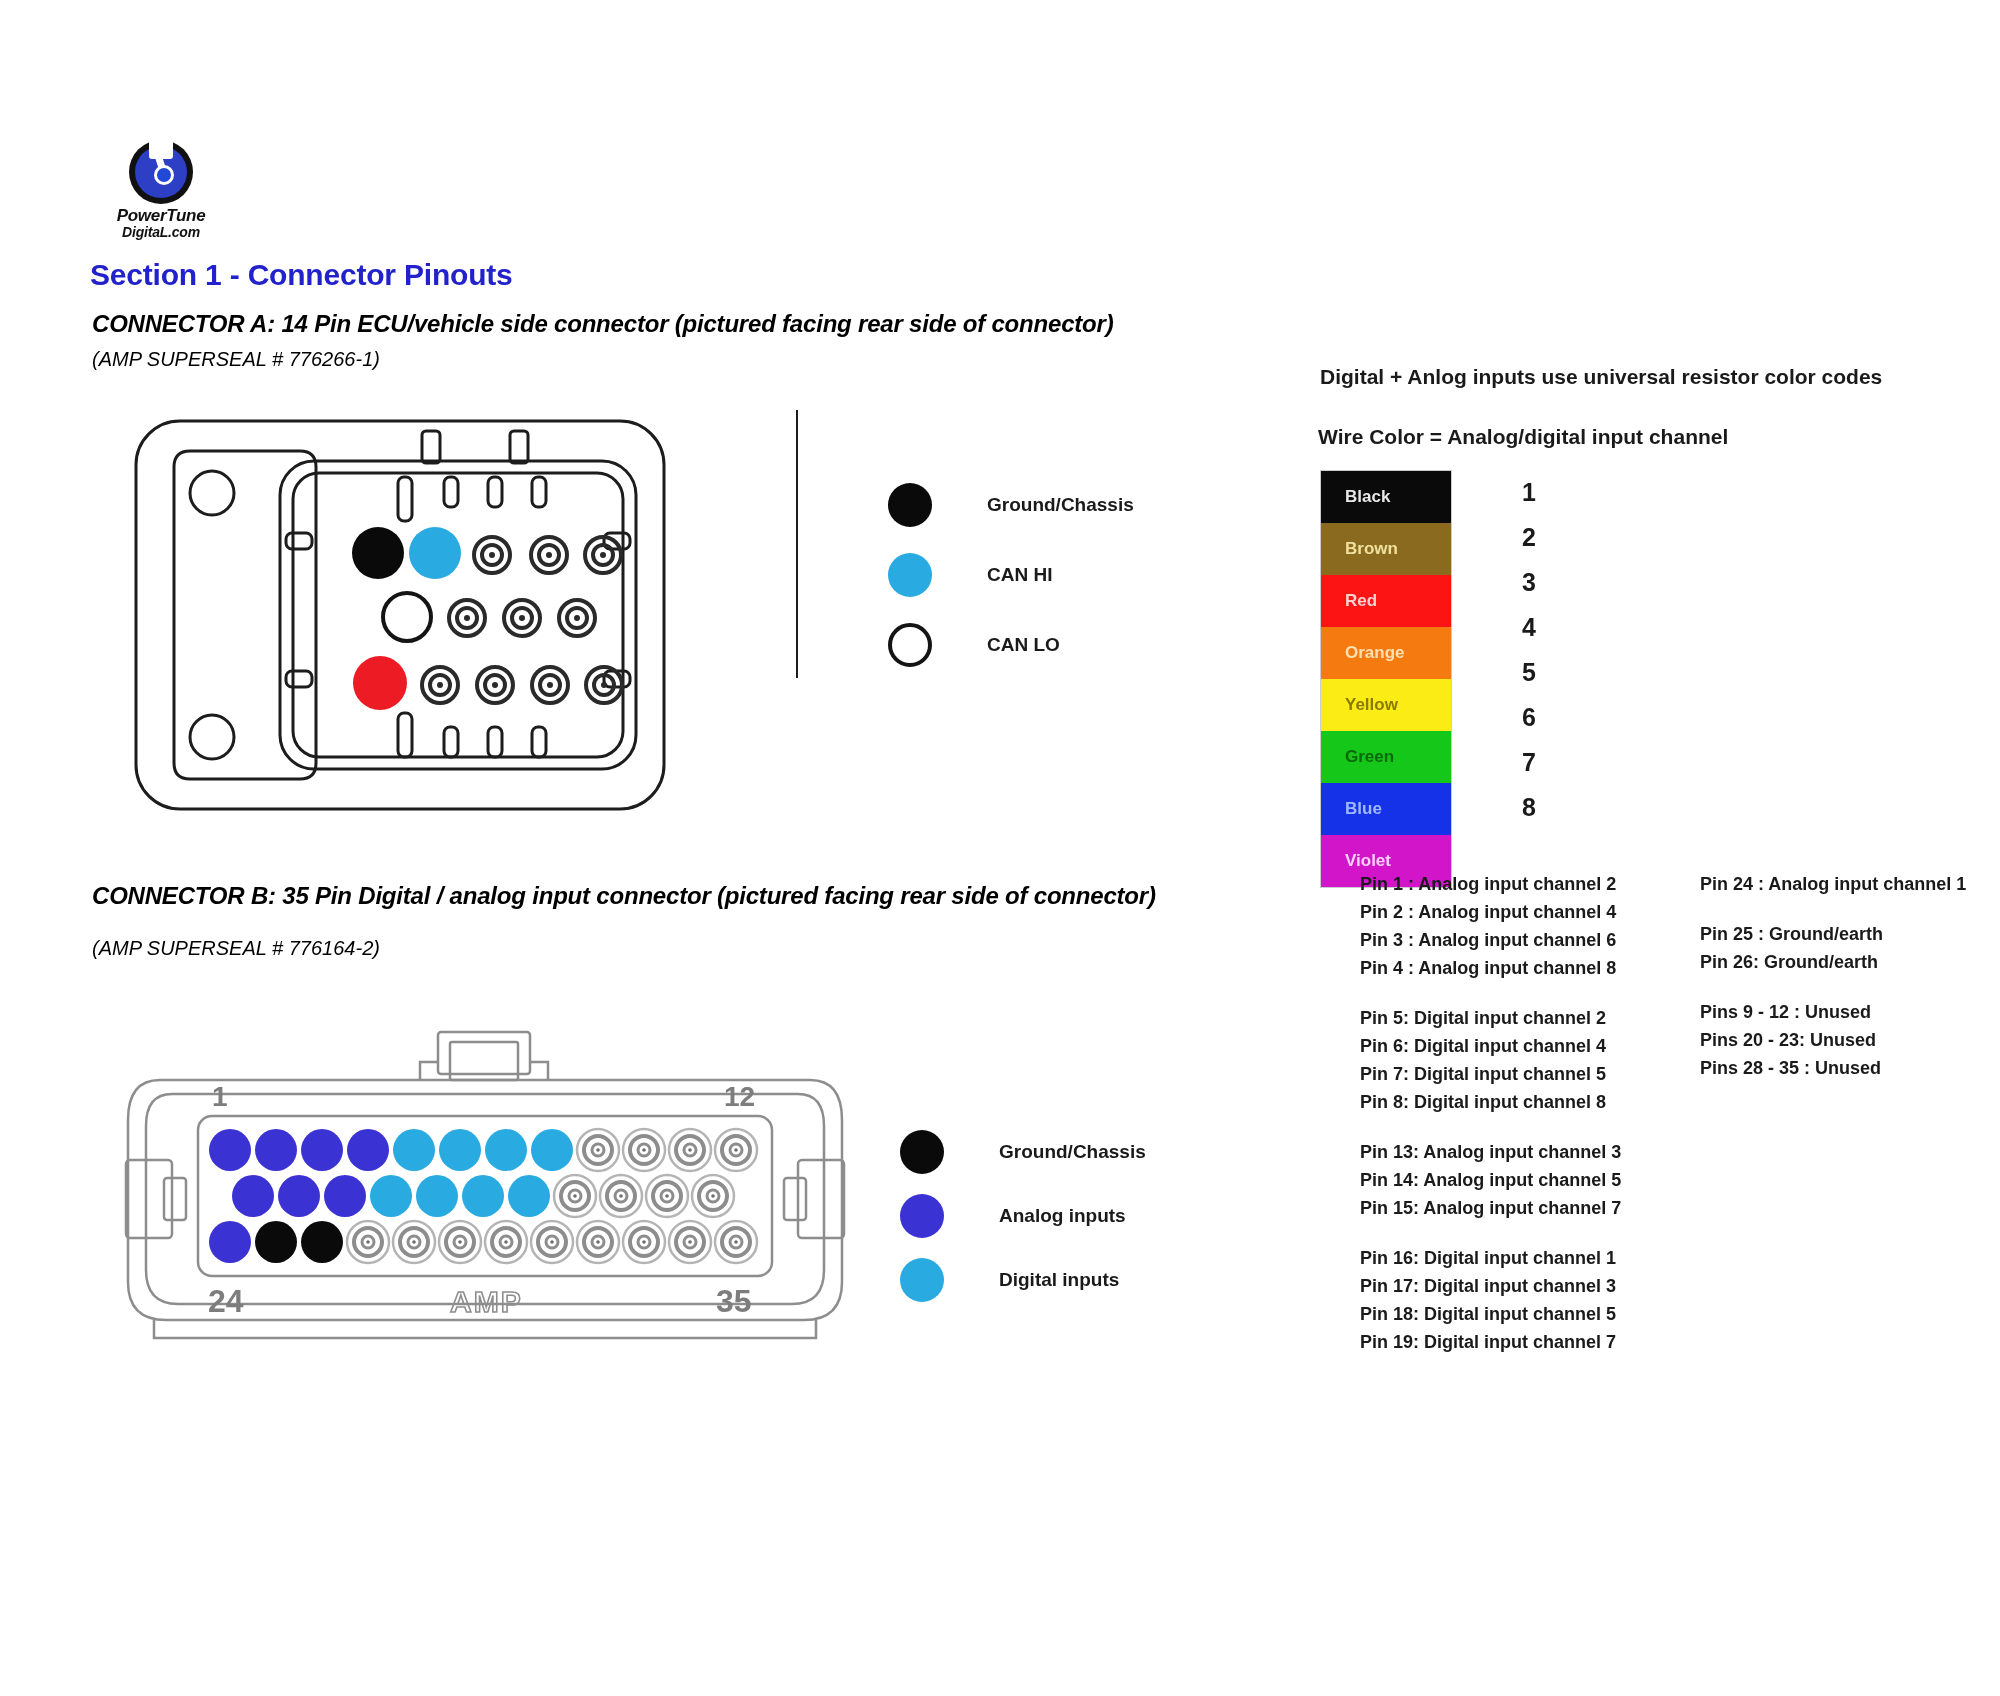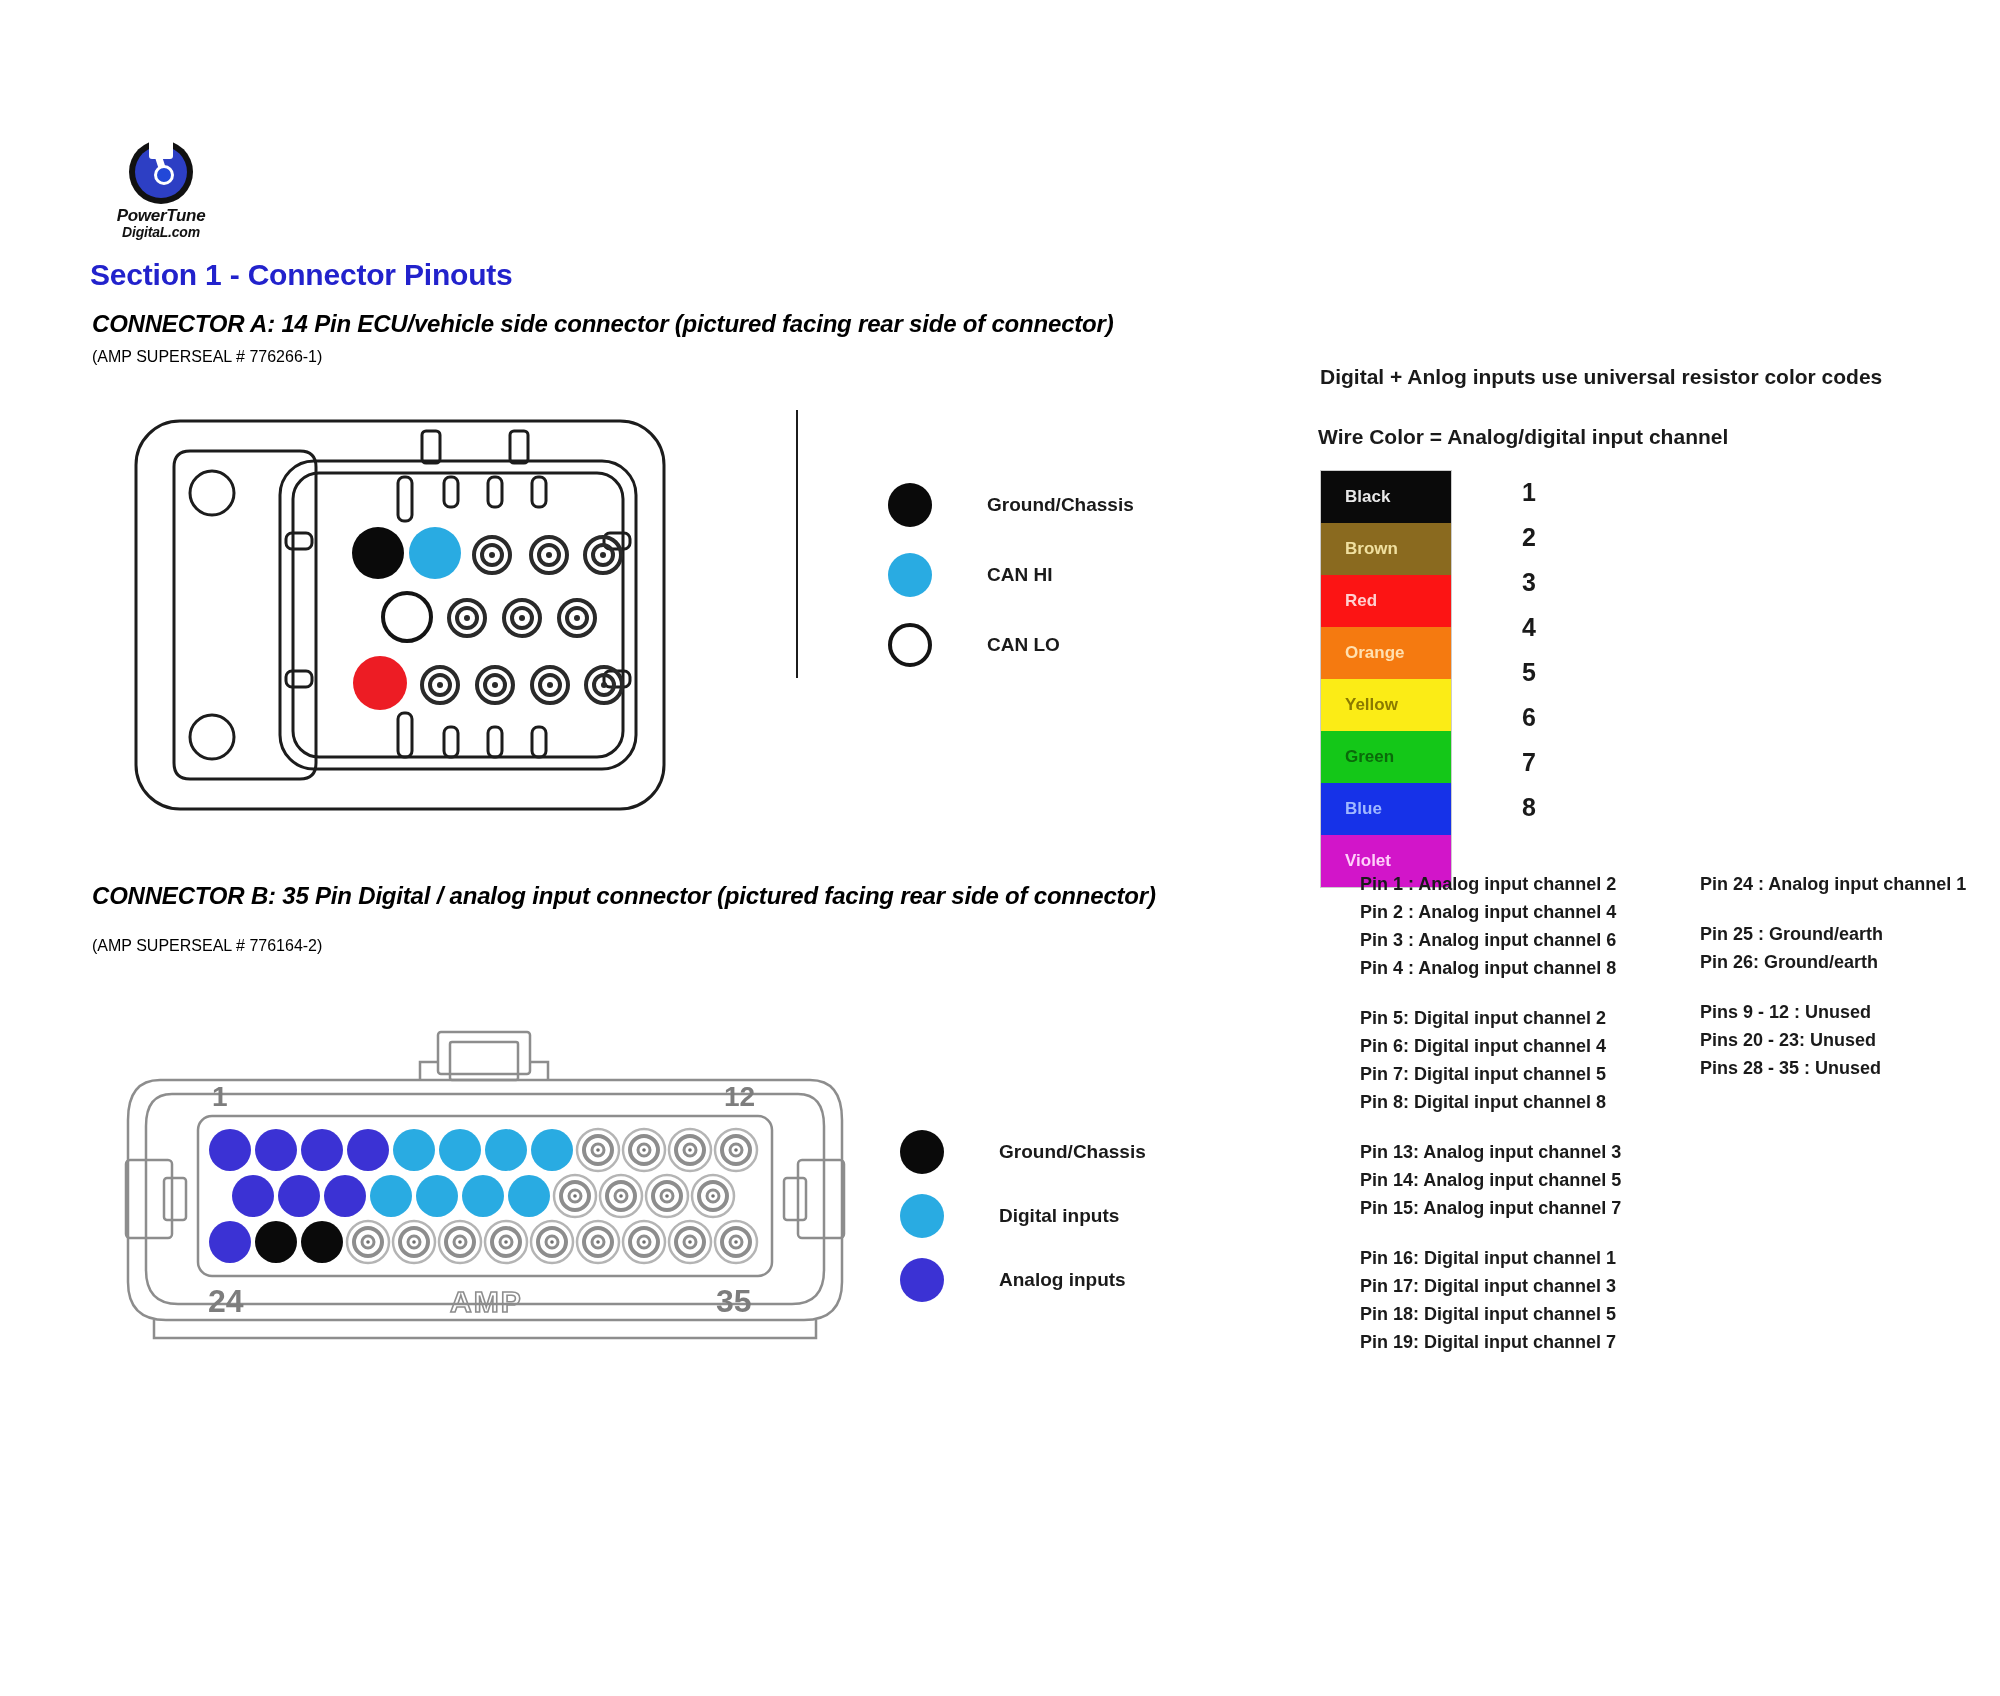--- a/index.html
+++ b/index.html
@@ -100,21 +100,22 @@
     position: absolute;
     font-size: 24px;
     font-weight: bold;
     font-style: italic;
     color: #000000;
     letter-spacing: -0.2px;
     white-space: nowrap;
   }
   .connector-subheading {
     position: absolute;
-    font-size: 16px;
+    font-size: 20px;
+    font-style: italic;
     color: #000000;
     white-space: nowrap;
   }
   #conn-a-heading { left: 92px; top: 310px; }
   #conn-a-sub     { left: 92px; top: 348px; }
   #conn-b-heading { left: 92px; top: 882px; }
   #conn-b-sub     { left: 92px; top: 937px; }
 
   
   #conn-a-figure {
@@ -642,20 +643,20 @@
     </g>
   </svg>
 </div>
 
 <div id="legend-b">
   <div class="legend-row">
     <div class="swatch" style="background:#0a0a0a"></div>
     <div class="legend-label">Ground/Chassis</div>
   </div>
   <div class="legend-row">
+    <div class="swatch" style="background:#3b32d4"></div>
+    <div class="legend-label">Analog inputs</div>
+  </div>
+  <div class="legend-row">
     <div class="swatch" style="background:#29abe2"></div>
     <div class="legend-label">Digital inputs</div>
   </div>
-  <div class="legend-row">
-    <div class="swatch" style="background:#3b32d4"></div>
-    <div class="legend-label">Analog inputs</div>
-  </div>
 </div>
 
 </body></html>

